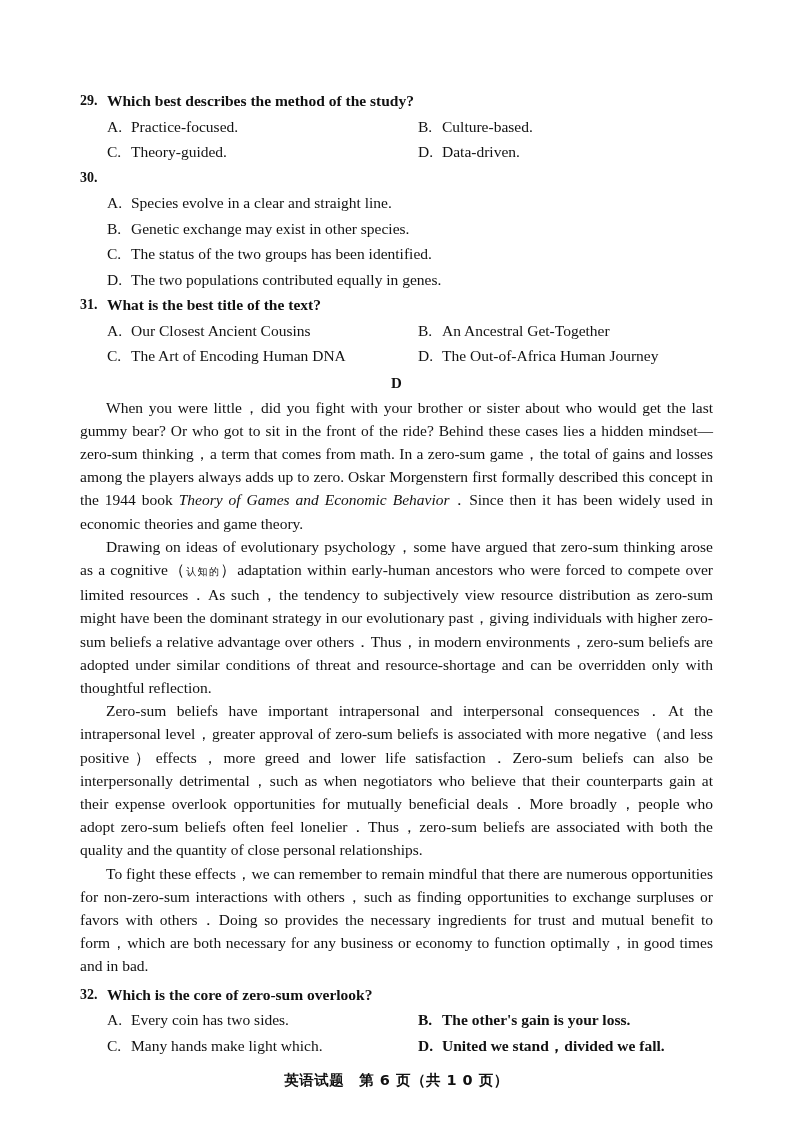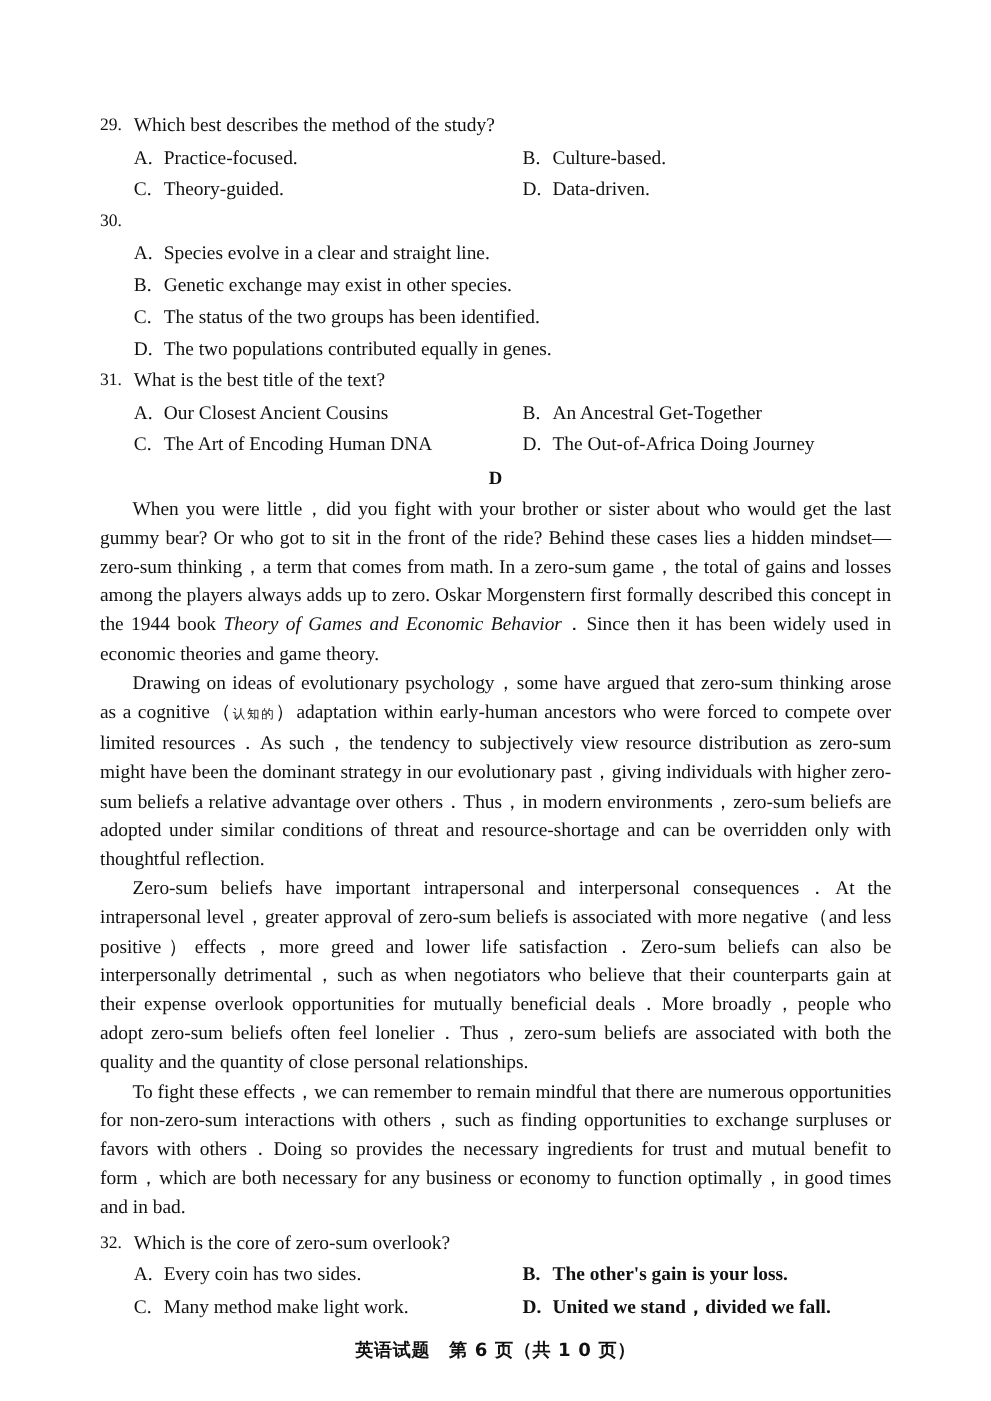--- a/index.html
+++ b/index.html
@@ -24,20 +24,21 @@
   }
 
   
   .q-block { margin: 0; }
   .q-stem {
     display: flex;
     align-items: center;
     font-size: 15.5px;
     line-height: 25.5px;
     white-space: pre;
+    font-weight: bold;
   }
   .q-num {
     width: 27px;
     flex: 0 0 27px;
     font-size: 14px;
   }
   .q-text { white-space: pre; }
 
   .opt-row {
     display: flex;
@@ -181,21 +182,21 @@
           <span class="opt-label">An Ancestral Get-Together</span>
         </div>
       </div>
       <div class="opt-row">
         <div class="opt opt-col-a">
           <span class="opt-letter">C.</span>
           <span class="opt-label">The Art of Encoding Human DNA</span>
         </div>
         <div class="opt opt-col-b">
           <span class="opt-letter">D.</span>
-          <span class="opt-label">The Out-of-Africa Doing Journey</span>
+          <span class="opt-label">The Out-of-Africa Human Journey</span>
         </div>
       </div>
     </div>
 
     <div class="section-mark">D</div>
 
     <p class="para"><span>When you were little，did you fight with your brother or sister about who would get the last gummy bear? Or who got to sit in the front of the ride? Behind these cases lies a hidden mindset—zero-sum thinking，a term that comes from math. In a zero-sum game，the total of gains and losses among the players always adds up to zero. Oskar Morgenstern first formally described this concept in the 1944 book </span><span class="ital">Theory of Games and Economic Behavior</span><span>．Since then it has been widely used in economic theories and game theory.</span></p>
 
     <p class="para"><span>Drawing on ideas of evolutionary psychology，some have argued that zero-sum thinking arose as a cognitive（</span><span class="cn">认知的</span><span>）adaptation within early-human ancestors who were forced to compete over limited resources．As such，the tendency to subjectively view resource distribution as zero-sum might have been the dominant strategy in our evolutionary past，giving individuals with higher zero-sum beliefs a relative advantage over others．Thus，in modern environments，zero-sum beliefs are adopted under similar conditions of threat and resource-shortage and can be overridden only with thoughtful reflection.</span></p>
 
@@ -216,21 +217,21 @@
           <span class="opt-label">Every coin has two sides.</span>
         </div>
         <div class="opt opt-col-b">
           <span class="opt-letter">B.</span>
           <span class="opt-label">The other's gain is your loss.</span>
         </div>
       </div>
       <div class="opt-row heavy">
         <div class="opt opt-col-a">
           <span class="opt-letter">C.</span>
-          <span class="opt-label">Many method make light work.</span>
+          <span class="opt-label">Many hands make light which.</span>
         </div>
         <div class="opt opt-col-b">
           <span class="opt-letter">D.</span>
           <span class="opt-label">United we stand，divided we fall.</span>
         </div>
       </div>
     </div>
 
   </div>
 

